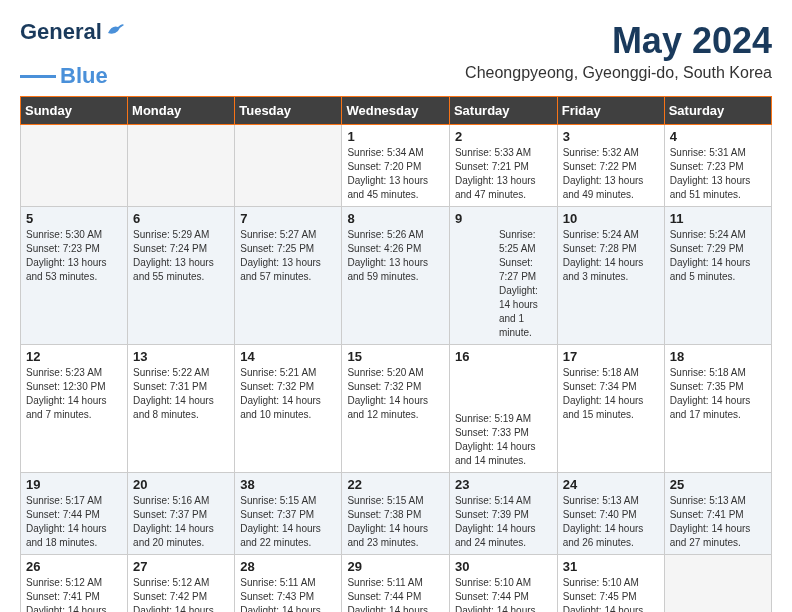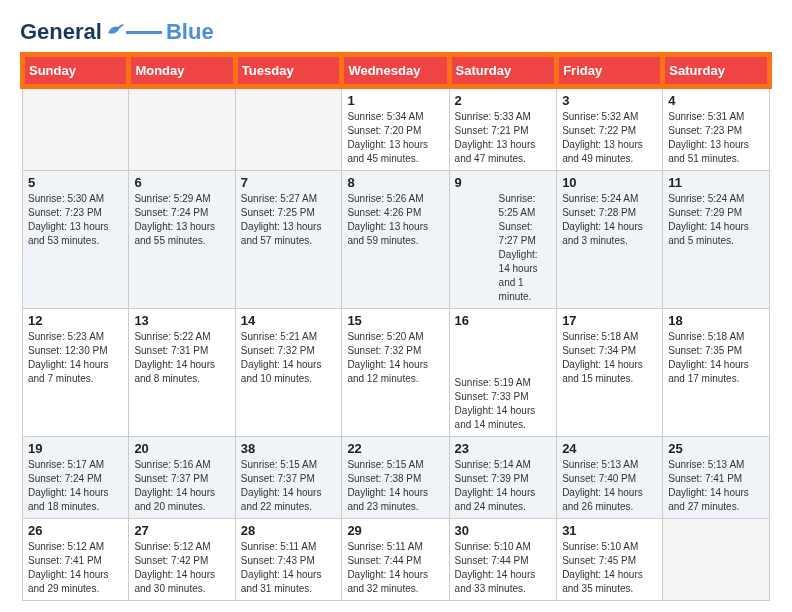--- a/index.html
+++ b/index.html
@@ -39,27 +39,27 @@
       font-size: 16px;
       color: #333;
       margin-top: 2px;
     }
     .calendar {
       width: 100%;
       border-collapse: collapse;
       margin-top: 8px;
     }
     .calendar th {
-      background: #ef4444;
+      background: #404040;
       color: #fff;
       font-weight: bold;
       font-size: 13px;
       padding: 6px 4px;
       text-align: left;
-      border: 5px solid #f97316;
+      border: 1px solid #f97316;
     }
     .calendar td {
       border: 1px solid #ccc;
       vertical-align: top;
       padding: 4px 5px;
       font-size: 10px;
       color: #333;
       width: 108px;
       min-height: 85px;
       background: #fff;
@@ -82,34 +82,38 @@
     .row-shaded td {
       background: #f0f4f8;
     }
   </style>
 </head>
 <body>
 
 <div class="header">
   <div class="logo">
     <div style="display:flex;align-items:center;gap:4px;">
-      <div style="display:flex;align-items:flex-start;">
+      <div style="display:flex;flex-direction:column;align-items:flex-start;gap:20px;">
         <div style="display:flex;align-items:center;">
           <span class="logo-text">General</span>
           <svg width="22" height="22" viewBox="0 0 22 22" style="margin-left:2px;margin-top:-4px;">
             <path d="M4 14 Q8 6 14 8 Q18 4 20 6 Q16 8 14 12 Q10 16 4 14Z" fill="#4a90d9"></path>
           </svg>
         </div>
         <div style="display:flex;align-items:center;">
           <div style="width:36px;height:3px;background:#4a90d9;margin-right:4px;"></div>
           <span class="logo-text" style="color:#4a90d9;">Blue</span>
         </div>
       </div>
     </div>
   </div>
+  <div class="title-section">
+    <div class="month-title">May 2024</div>
+    <div class="location-title">Cheongpyeong, Gyeonggi-do, South Korea</div>
+  </div>
 </div>
 
 <table class="calendar">
   <thead>
     <tr>
     <th>Sunday</th>
         <th>Monday</th>
         <th>Tuesday</th>
         <th>Wednesday</th>
         <th>Saturday</th>
@@ -250,21 +254,21 @@
           <div class="day-info" style="white-space: pre-line;">Sunrise: 5:18 AM
 Sunset: 7:35 PM
 Daylight: 14 hours
 and 17 minutes.</div>
         </td>
       </tr>
       <tr class="row-shaded">
         <td>
           <span class="day-number">19</span>
           <div class="day-info" style="white-space: pre-line;">Sunrise: 5:17 AM
-Sunset: 7:24 PM
+Sunset: 7:44 PM
 Daylight: 14 hours
 and 18 minutes.</div>
         </td>
         <td>
           <span class="day-number">20</span>
           <div class="day-info" style="white-space: pre-line;">Sunrise: 5:16 AM
 Sunset: 7:37 PM
 Daylight: 14 hours
 and 20 minutes.</div>
         </td>

